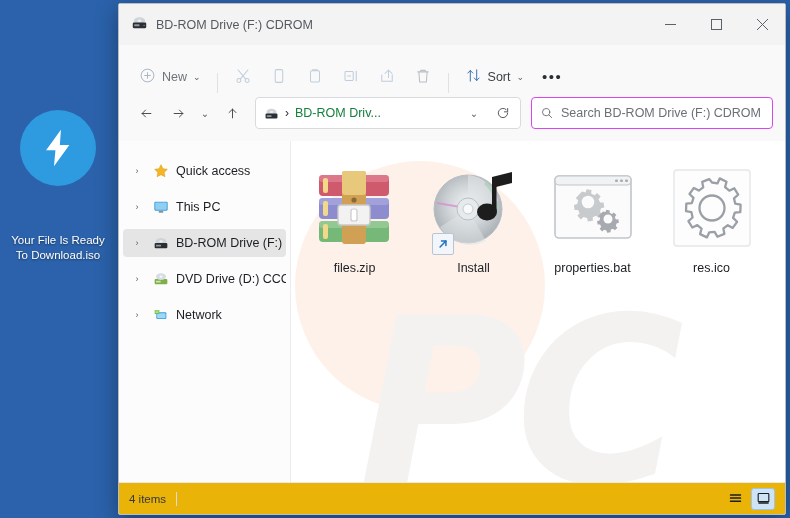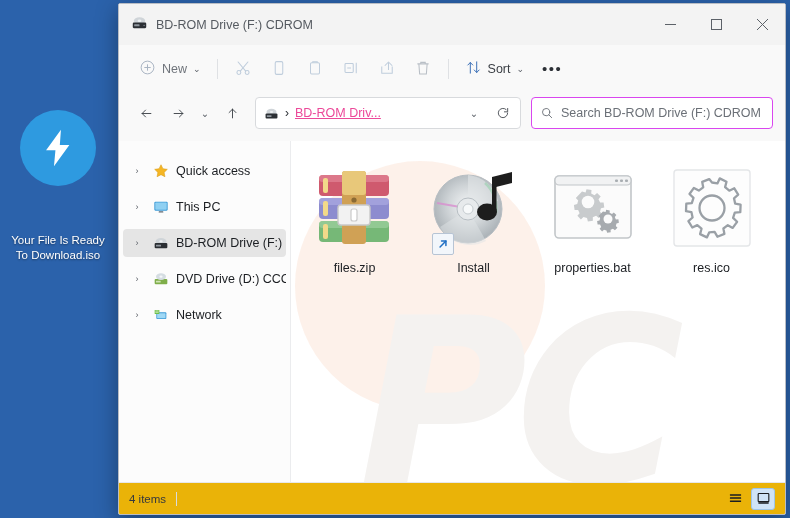--- a/index.html
+++ b/index.html
@@ -55,21 +55,21 @@
     display:flex; align-items:center; position:relative; z-index:3;
   }
   #title-left { display:flex; align-items:center; gap:8px; padding-left:12px; flex:1; min-width:0; }
   #title-text { font-size:12.5px; color:#555a60; white-space:nowrap; overflow:hidden; text-overflow:ellipsis; }
   .wc { width:46px; height:41px; display:flex; align-items:center; justify-content:center;
         color:#5c6168; }
 
   
   #toolbar {
     height:48px; flex:0 0 48px; background:#f9f9f9;
-    display:flex; align-items:center; gap:2px; padding:0 12px;
+    display:flex; align-items:flex-end; gap:2px; padding:0 12px;
     position:relative; z-index:3;
   }
   .tb-btn { height:32px; display:flex; align-items:center; gap:6px;
             padding:0 8px; border-radius:4px; color:#3b3f45; font-size:12.5px; }
   .tb-btn.dim { color:#b9c6d8; }
   .tb-sep { width:1px; height:20px; background:#dfe1e4; margin:0 6px; }
   .chev { font-size:9px; color:#5b6068; }
   .dots { letter-spacing:1.5px; font-size:15px; line-height:12px; color:#2c3036; }
 
   
@@ -79,22 +79,22 @@
     position:relative; z-index:3;
   }
   .nav-btn { width:30px; height:30px; display:flex; align-items:center; justify-content:center;
              color:#3f444a; border-radius:4px; font-size:15px; }
   .nav-btn.small { width:20px; font-size:10px; color:#5b6068; }
   #crumbbox {
     flex:1 1 auto; min-width:0; height:32px; margin-left:6px;
     background:#ffffff; border:1px solid #d8dadd; border-radius:4px;
     display:flex; align-items:center; padding:0 4px 0 8px; gap:6px;
   }
-  #crumb-text { font-size:12.5px; color:#ec4899; white-space:nowrap; overflow:hidden;
-                text-overflow:ellipsis; flex:1;text-decoration:underline; }
+  #crumb-text { font-size:12.5px; color:#15803d; white-space:nowrap; overflow:hidden;
+                text-overflow:ellipsis; flex:1; }
   #searchbox {
     flex:0 0 242px; height:32px; margin-left:8px;
     background:#ffffff; border:1px solid #d946ef; border-radius:4px;
     display:flex; align-items:center; padding:0 8px; gap:7px;
   }
   #search-input {
     border:none; outline:none; background:transparent; flex:1; min-width:0;
     font-family:"Liberation Sans", sans-serif; font-size:12.5px; color:#3c4046;
   }
   #search-input::placeholder { color:#6b7077; }

